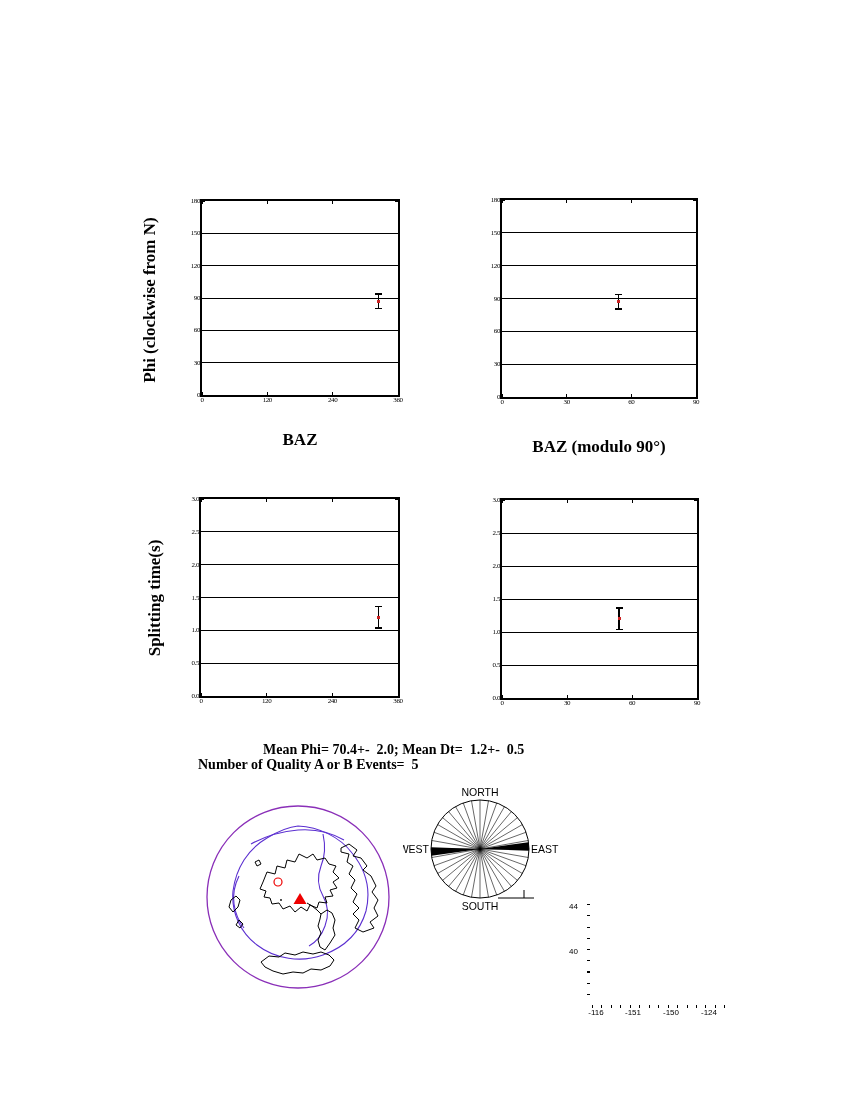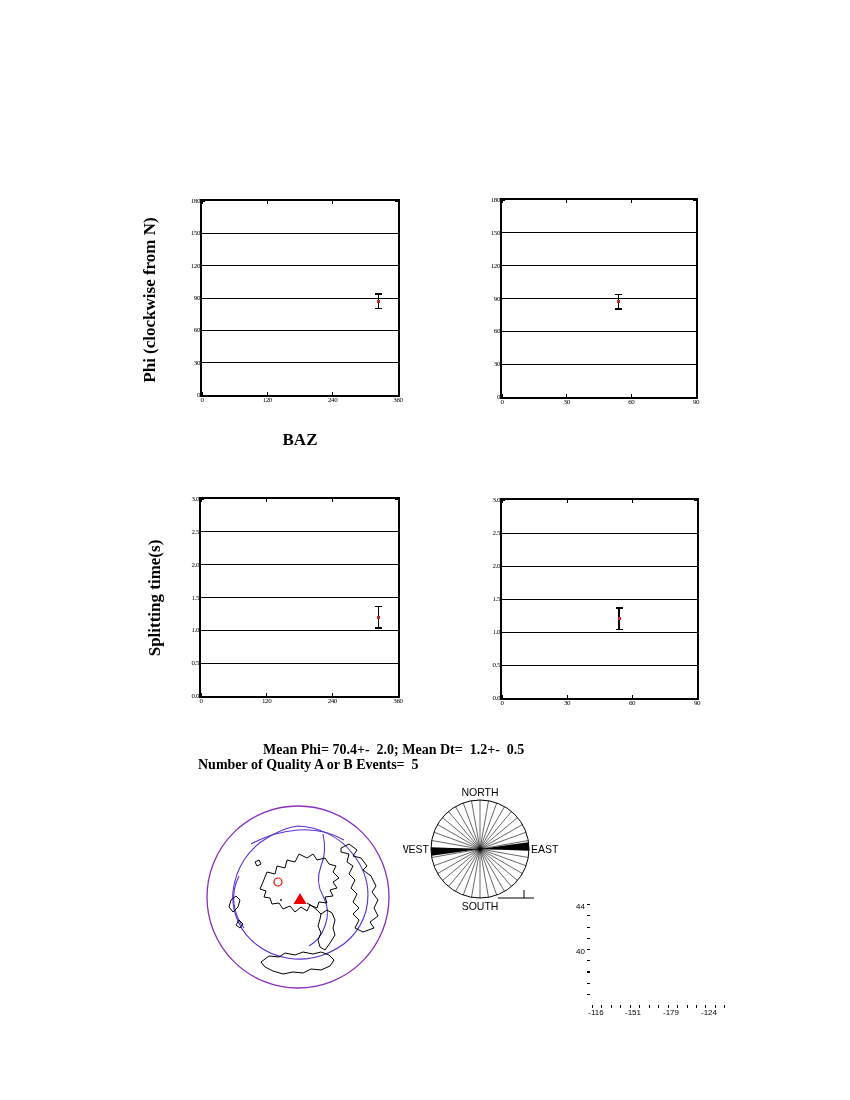--- a/index.html
+++ b/index.html
@@ -39,21 +39,21 @@
   .map-tri{position:absolute;width:0;height:0;border-left:5px solid transparent;
            border-right:5px solid transparent;border-bottom:9px solid #ee0000;}
   .map-sta{position:absolute;font-weight:bold;font-size:10px;color:#10102a;letter-spacing:0.5px;}
   .map-box{position:absolute;background:#9db8ea;border:1px solid #000;}
   .map-arrow{position:absolute;background:#111;clip-path:polygon(0 55%,70% 30%,55% 0,100% 45%,70% 100%,60% 60%);}
   .mticksx{position:absolute;left:592px;top:1005px;width:142px;height:3px;
            background:repeating-linear-gradient(90deg,#000 0 1px,rgba(0,0,0,0) 1px 9.45px);}
   .mticksy{position:absolute;left:587px;top:904px;width:3px;height:99px;
            background:repeating-linear-gradient(180deg,#000 0 1px,rgba(0,0,0,0) 1px 11.25px);}
   .maplab{position:absolute;font-family:"Liberation Sans",sans-serif;font-size:8px;}
-  .maplab.yl{width:16px;text-align:right;}
+  .maplab.yl{width:16px;text-align:left;}
   .maplab.xl{width:24px;text-align:center;}
   svg text{font-family:"Liberation Sans",sans-serif;font-size:10.5px;fill:#000;}
 </style>
 </head>
 <body>
 
 <div class="page">
 
 
   <div class="plot" style="left:200px;top:199px;width:200px;height:198px;">
@@ -229,20 +229,21 @@
       <div class="tick" style="left: 194.5px; top: 195px; width: 1px; height: 3px;"></div>
       <div class="ebar" style="left: 116.25px; top: 108.24px; width: 1.5px; height: 21.12px;"></div>
       <div class="ecap" style="left: 113.5px; top: 107.24px;"></div>
       <div class="ecap" style="left: 113.5px; top: 128.86px;"></div>
       <div class="edot" style="left: 115.5px; top: 117.3px; background: rgb(204, 34, 34);"></div>
     </div>
 
   <div class="vlabel" style="left:51px;top:290px;width:198px;height:20px;">Phi (clockwise from N)</div>
   <div class="vlabel" style="left:55px;top:588px;width:200px;height:20px;">Splitting time(s)</div>
   <div class="axis-title" style="left:200px;top:430px;width:200px;">BAZ</div>
+  <div class="axis-title" style="left:500px;top:437px;width:198px;">BAZ (modulo 90°)</div>
 
   <div class="summary" style="left:263px;top:742px;">Mean Phi= 70.4+-  2.0; Mean Dt=  1.2+-  0.5</div>
   <div class="summary" style="left:198px;top:757px;">Number of Quality A or B Events=  5</div>
 
   <svg style="position:absolute;left:203px;top:804px;" width="190" height="186" viewBox="0 0 190 186">
     <circle cx="95" cy="93" r="91" fill="none" stroke="#8a2fb8" stroke-width="1.3"></circle>
 
     <g fill="none" stroke="#5b2fd0" stroke-width="1.1">
       <path d="M95,22 C116,23 137,33 149,49 C163,66 168,86 163,107 C157,128 142,143 120,151 C98,159 72,155 54,141 C38,129 28,109 30,87 C33,64 45,45 64,34 C74,28 84,23 95,22 Z"></path>
       <path d="M120,30 q4,18 -2,32 q-6,16 2,30 q8,14 2,30 q-5,14 -16,20"></path>
@@ -314,16 +315,16 @@
     <text x="26" y="70" text-anchor="end">WEST</text>
     <text x="128" y="70" text-anchor="start">EAST</text>
   </svg>
 
   <div class="mticksx"></div>
   <div class="mticksy"></div>
   <div class="maplab yl" style="left:569px;top:902px;">44</div>
   <div class="maplab yl" style="left:569px;top:947px;">40</div>
   <div class="maplab xl" style="left:584px;top:1008px;">-116</div>
   <div class="maplab xl" style="left:621px;top:1008px;">-151</div>
-  <div class="maplab xl" style="left:659px;top:1008px;">-179</div>
+  <div class="maplab xl" style="left:659px;top:1008px;">-150</div>
   <div class="maplab xl" style="left:697px;top:1008px;">-124</div>
 
 </div>
 
 </body></html>

